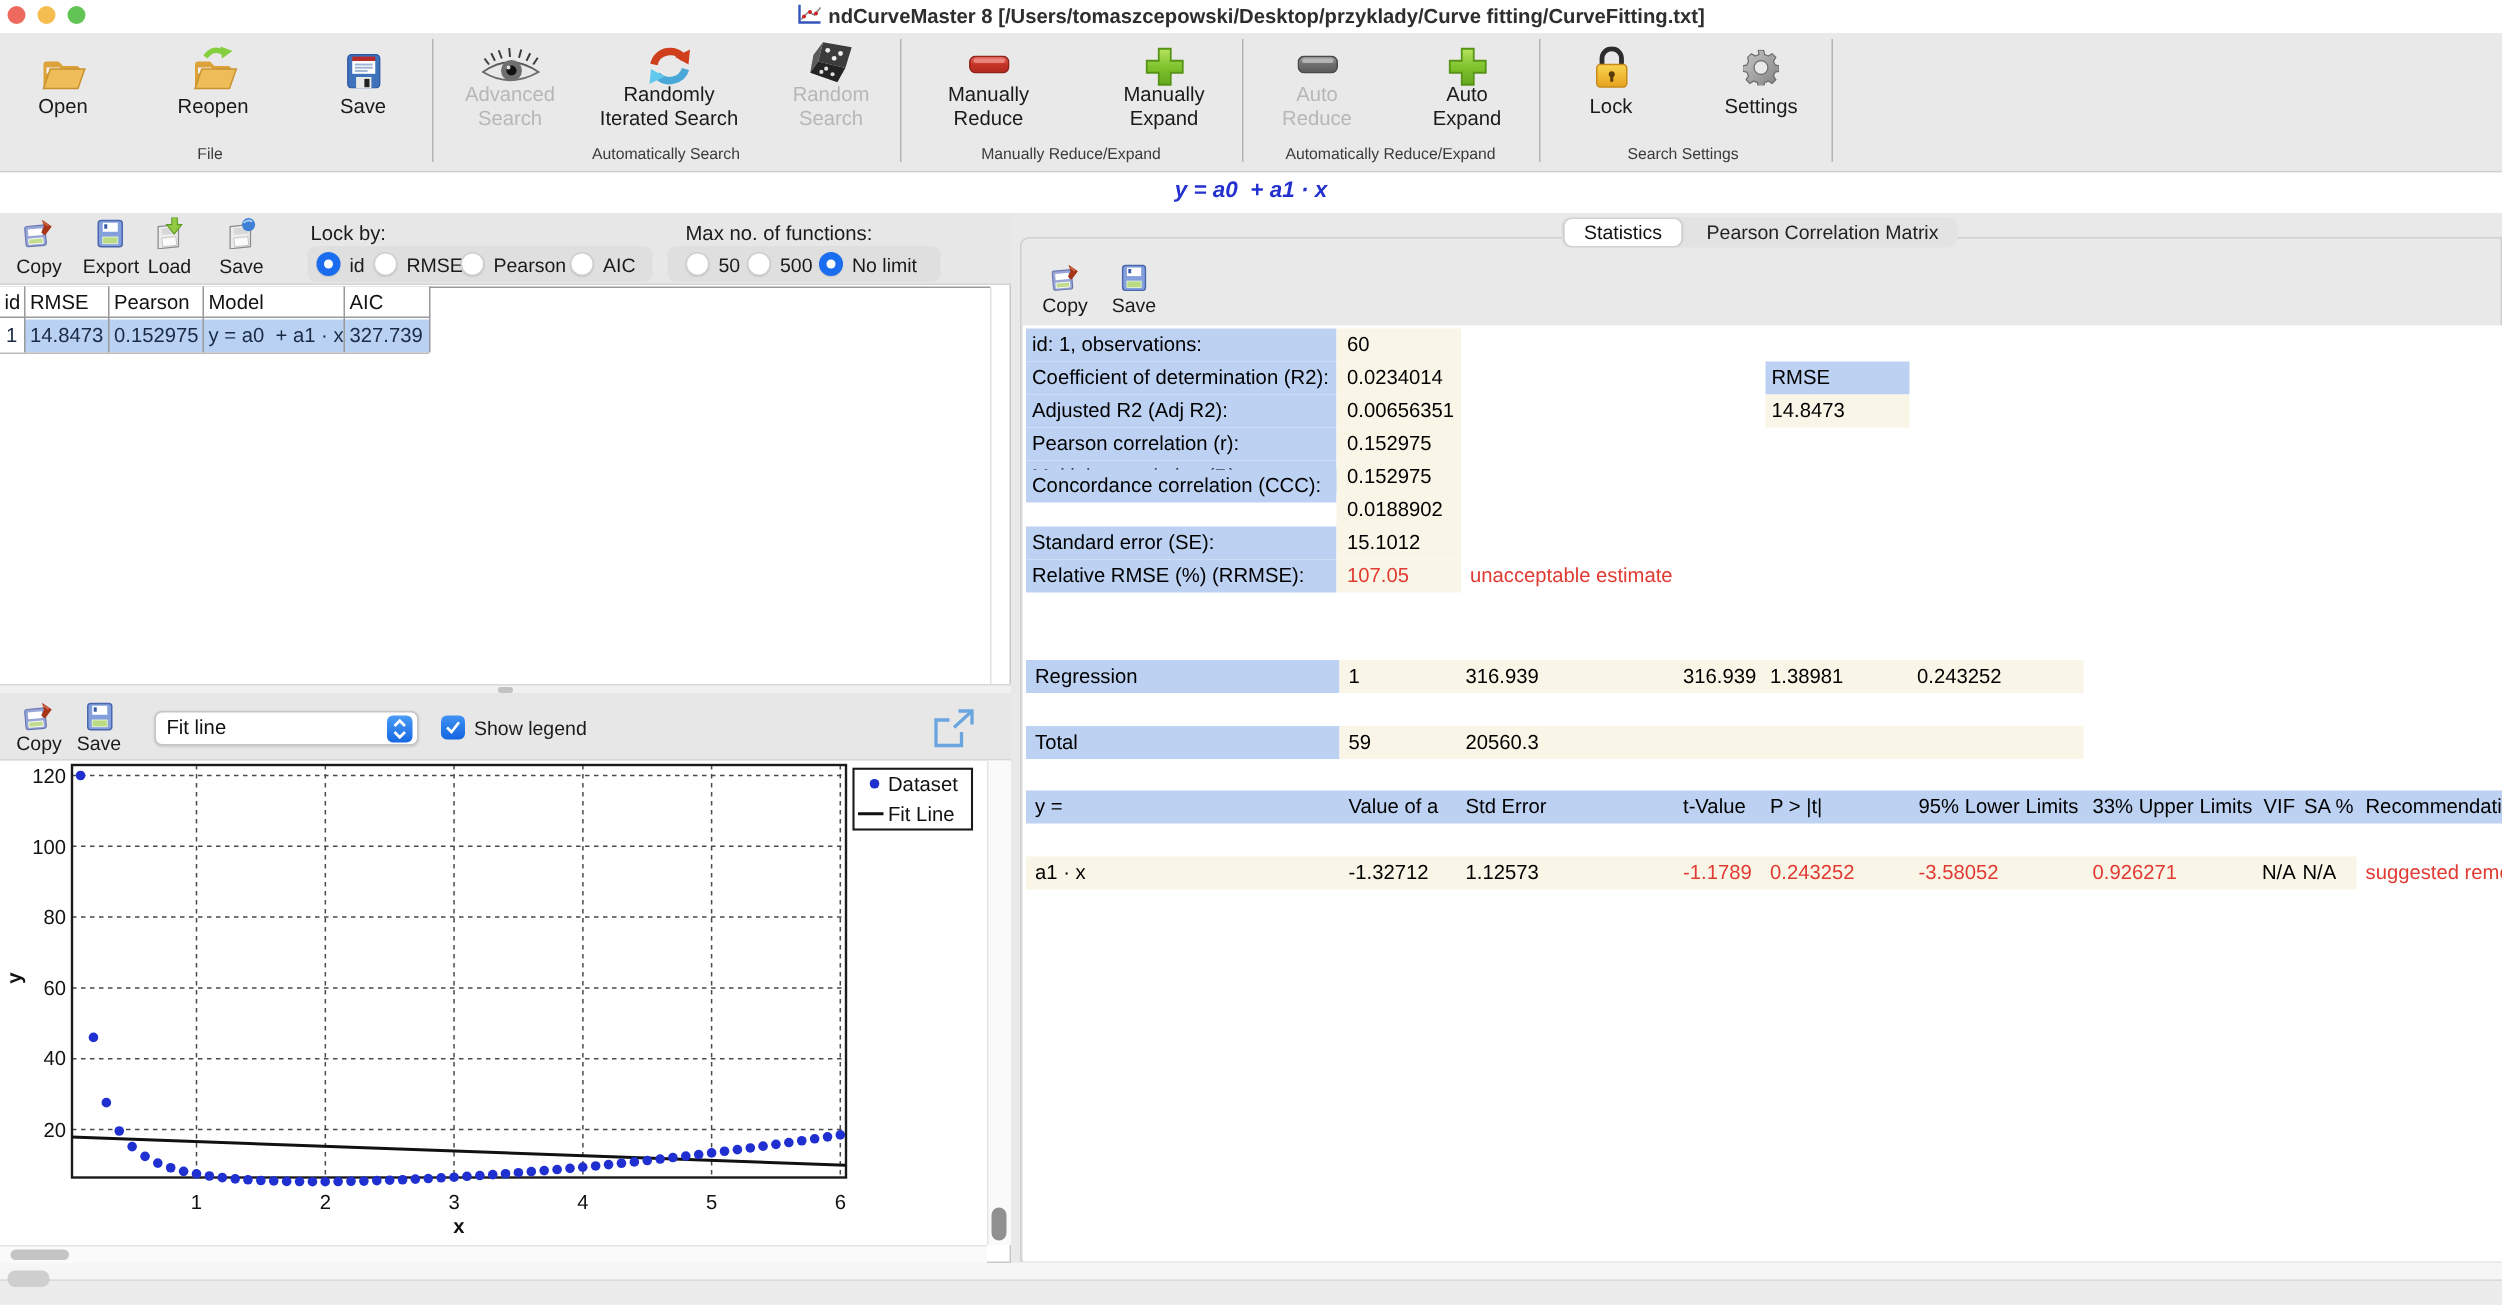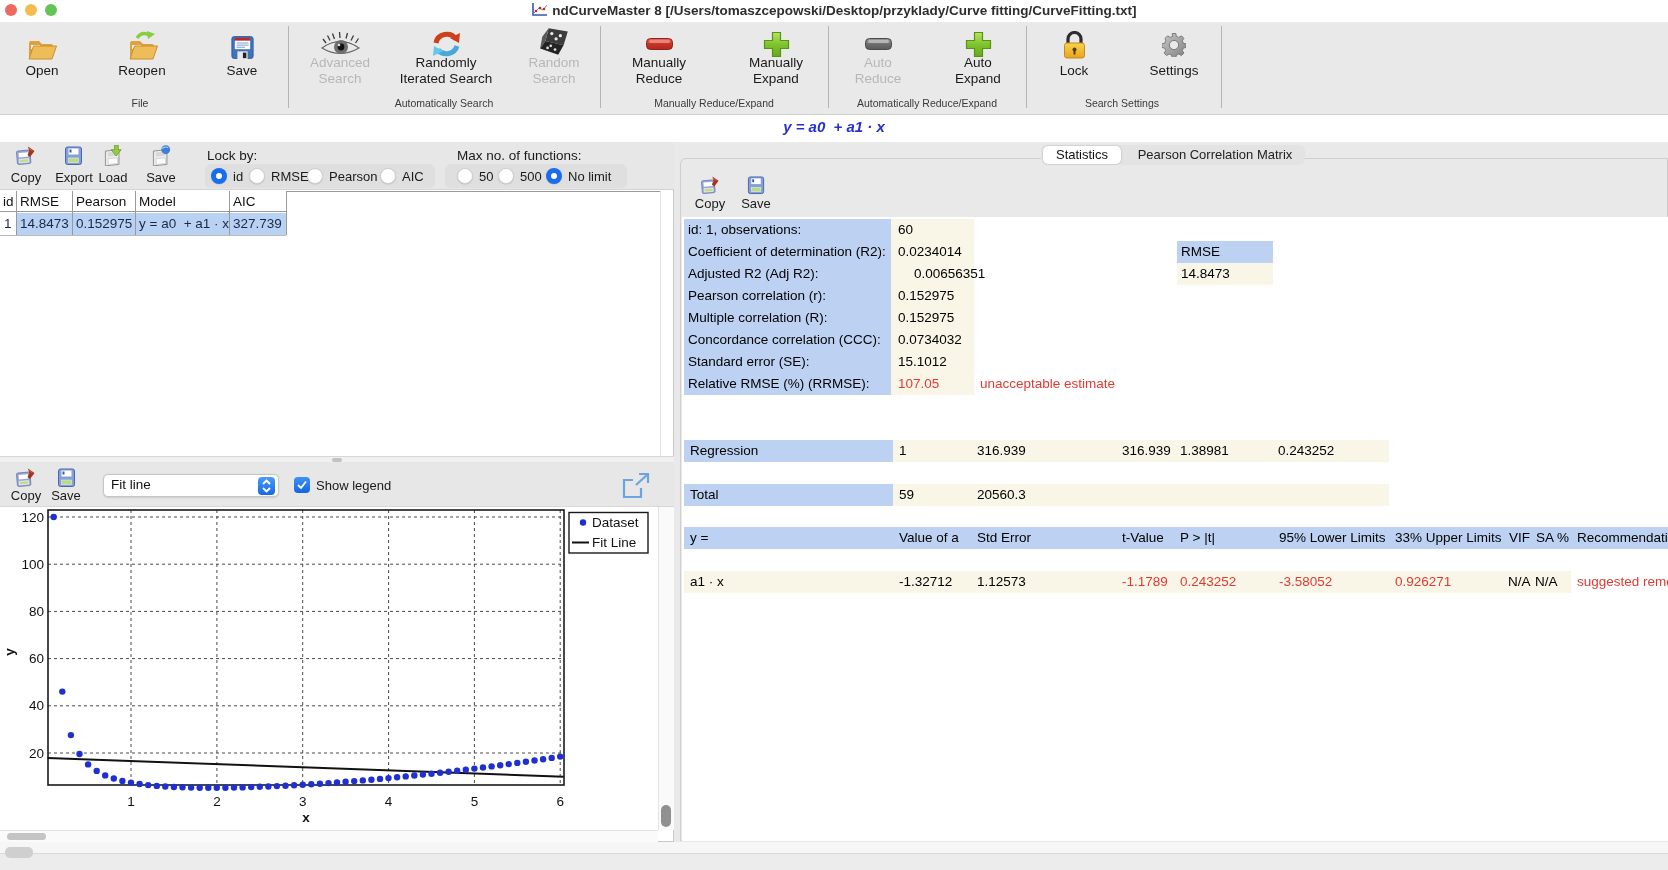--- a/index.html
+++ b/index.html
@@ -462,36 +462,36 @@
     <div class="trow cream" style="left:209px;top:2px;width:83px;"><span style="padding-left:7px;">60</span></div>
     <div class="trow" style="left:2px;top:24px;width:207px;">
           <span class="abs blue" style="left:0;width:207px;height:22px;"></span>
           <span class="abs" style="left:4px;">Coefficient of determination (R2):</span>
         </div>
     <div class="trow cream" style="left:209px;top:24px;width:83px;"><span style="padding-left:7px;">0.0234014</span></div>
     <div class="trow" style="left:2px;top:46px;width:207px;">
           <span class="abs blue" style="left:0;width:207px;height:22px;"></span>
           <span class="abs" style="left:4px;">Adjusted R2 (Adj R2):</span>
         </div>
-    <div class="trow cream" style="left:209px;top:46px;width:83px;"><span style="padding-left:23px;">0.00656351</span></div>
+    <div class="trow cream" style="left:209px;top:46px;width:83px;"><span style="padding-left:7px;">0.00656351</span></div>
     <div class="trow" style="left:2px;top:68px;width:207px;">
           <span class="abs blue" style="left:0;width:207px;height:22px;"></span>
           <span class="abs" style="left:4px;">Pearson correlation (r):</span>
         </div>
     <div class="trow cream" style="left:209px;top:68px;width:83px;"><span style="padding-left:7px;">0.152975</span></div>
     <div class="trow" style="left:2px;top:90px;width:207px;">
           <span class="abs blue" style="left:0;width:207px;height:22px;"></span>
           <span class="abs" style="left:4px;">Multiple correlation (R):</span>
         </div>
     <div class="trow cream" style="left:209px;top:90px;width:83px;"><span style="padding-left:7px;">0.152975</span></div>
-    <div class="trow" style="left:2px;top:112px;width:188px;">
+    <div class="trow" style="left:2px;top:96px;width:188px;">
           <span class="abs blue" style="left:0;width:207px;height:22px;"></span>
           <span class="abs" style="left:4px;">Concordance correlation (CCC):</span>
         </div>
-    <div class="trow cream" style="left:209px;top:112px;width:83px;"><span style="padding-left:7px;">0.0734032</span></div>
+    <div class="trow cream" style="left:209px;top:112px;width:83px;"><span style="padding-left:7px;">0.0188902</span></div>
     <div class="trow" style="left:2px;top:134px;width:207px;">
           <span class="abs blue" style="left:0;width:207px;height:22px;"></span>
           <span class="abs" style="left:4px;">Standard error (SE):</span>
         </div>
     <div class="trow cream" style="left:209px;top:134px;width:83px;"><span style="padding-left:7px;">15.1012</span></div>
     <div class="trow" style="left:2px;top:156px;width:207px;">
           <span class="abs blue" style="left:0;width:207px;height:22px;"></span>
           <span class="abs" style="left:4px;">Relative RMSE (%) (RRMSE):</span>
         </div>
     <div class="trow cream red" style="left:209px;top:156px;width:83px;"><span style="padding-left:7px;">107.05</span></div>

